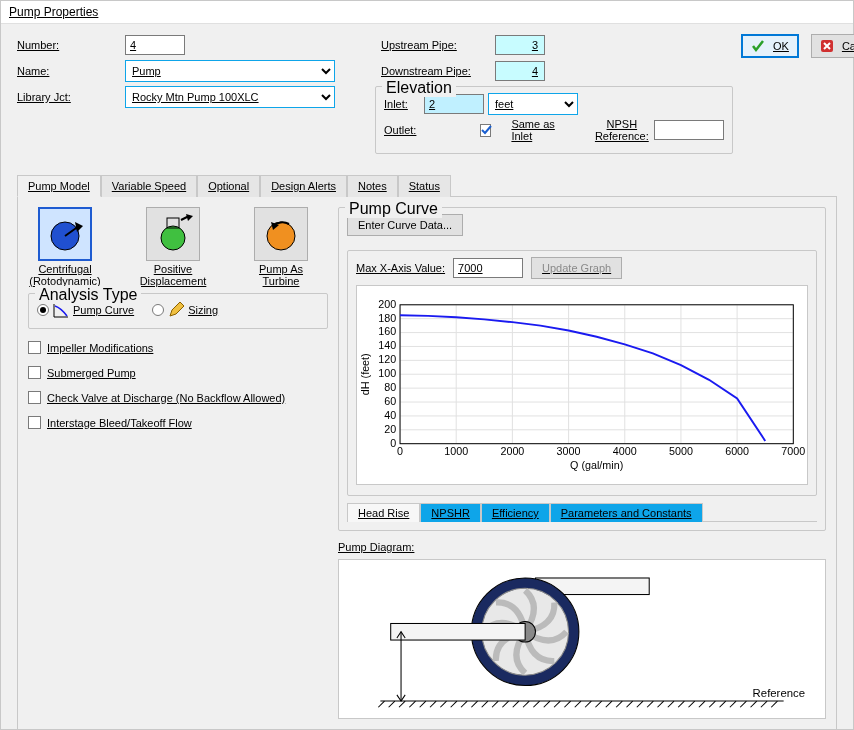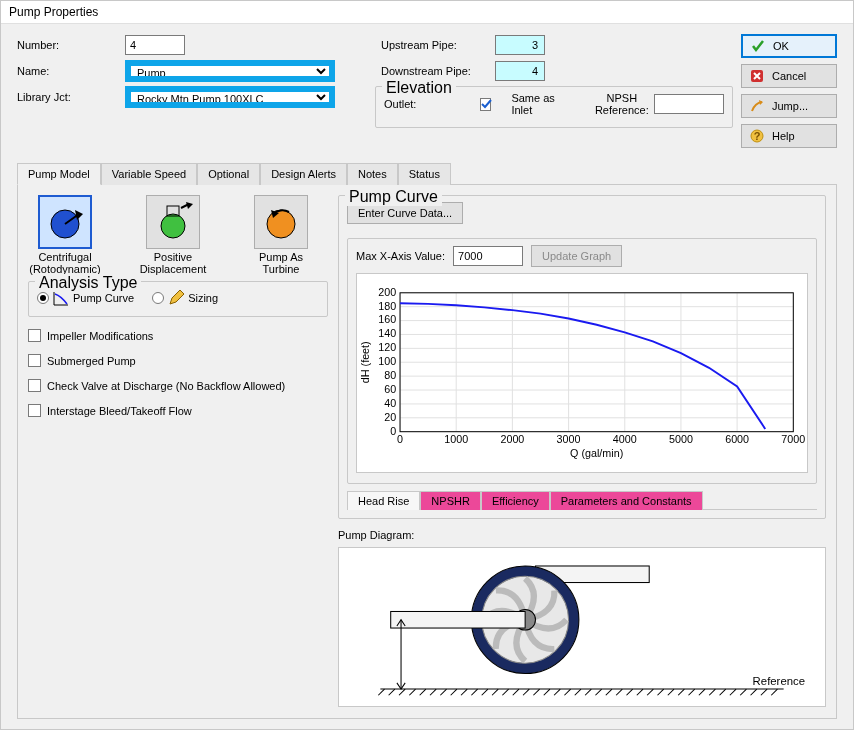--- a/index.html
+++ b/index.html
@@ -1,31 +1,31 @@
 <!DOCTYPE html>
 <html><head>
 <meta charset="utf-8">
 <style>
 * { box-sizing: border-box; font-family: "Segoe UI", Tahoma, sans-serif; font-size: 11px; }
 body { margin: 0; background: #fff; }
-.window { width: 854px; height: 730px; border: 1px solid #c8c8c8; background: #f0f0f0; position: relative; display: flex; flex-direction: column; }
+.window { width: 854px; height: 730px; border: 1px solid #c8c8c8; background: #f0f0f0; position: relative; display: flex; flex-direction: column; text-decoration: underline; }
 .titlebar { background: #fff; color: #000; padding: 4px 8px; font-size: 12px; border-bottom: 1px solid #e0e0e0; }
 .content { padding: 10px 16px 10px 16px; flex: 1; display: flex; flex-direction: column; }
 
 .toprow { display: flex; gap: 8px; margin-bottom: 8px; }
 .col-left { width: 350px; }
 .col-mid { flex: 1; }
-.col-right { width: 96px; display: flex; flex-direction: column; gap: 6px; }
+.col-right { width: 96px; display: flex; flex-direction: row; gap: 12px; }
 
 .form-row { display: flex; align-items: center; margin-bottom: 4px; height: 22px; }
 .form-row .lbl { width: 108px; }
 .input, select.input { height: 20px; border: 1px solid #7a7a7a; background: #fff; padding: 0 4px; font-size: 11px; }
 .input.highlight { background: #c0f0ff; }
 .input.ro { background: #c8fcff; border: 1px solid #7a7a7a; text-align: right; padding-right: 6px; }
-select.combo { height: 22px; border: 6px solid #0ea5e9; background: #fff; padding: 0 2px; font-size: 11px; }
+select.combo { height: 22px; border: 1px solid #0ea5e9; background: #fff; padding: 0 2px; font-size: 11px; }
 
 .btn-side { height: 24px; border: 1px solid #adadad; background: #e1e1e1; display: flex; align-items: center; gap: 8px; padding: 0 8px; cursor: pointer; }
 .btn-side.primary { border: 2px solid #0078d7; background: #e5f1fb; }
 .btn { height: 22px; border: 1px solid #adadad; background: #e1e1e1; padding: 0 10px; cursor: pointer; }
 .btn.disabled { color: #8a8a8a; }
 
 .fieldset { border: 1px solid #c8c8c8; border-radius: 2px; padding: 6px 8px 8px 8px; position: relative; margin-bottom: 6px; }
 .fieldset > .legend { position: absolute; top: -8px; left: 6px; background: #f0f0f0; padding: 0 4px; font-size: 16px; }
 
 .tabs { display: flex; border-bottom: 1px solid #c8c8c8; margin-top: 6px; }
@@ -45,21 +45,21 @@
 
 .check-row { display: flex; align-items: center; gap: 6px; margin: 6px 0; }
 .chk { width: 13px; height: 13px; border: 1px solid #7a7a7a; background: #fff; display: inline-block; }
 
 .radio { width: 12px; height: 12px; border: 1px solid #7a7a7a; border-radius: 50%; display: inline-flex; align-items: center; justify-content: center; background: #fff; }
 .radio.on::after { content: ""; width: 6px; height: 6px; background: #000; border-radius: 50%; }
 
 .chart-box { border: 1px solid #c8c8c8; background: #fff; width: 100%; height: 200px; }
 
 .subtabs { display: flex; border-bottom: 1px solid #c8c8c8; margin-top: 4px; }
-.subtab { padding: 3px 10px; border: 1px solid #c8c8c8; border-bottom: none; background: #ec4899; cursor: pointer; position: relative; top: 1px; }
+.subtab { padding: 3px 10px; border: 1px solid #c8c8c8; border-bottom: none; background: #0ea5e9; cursor: pointer; position: relative; top: 1px; }
 .subtab.active { background: #f7f7f7; }
 
 .diagram-box { border: 1px solid #c8c8c8; background: #fff; width: 100%; height: 160px; margin-top: 6px; }
 
 .icon-ok { width: 14px; height: 14px; }
 .icon-cancel { width: 14px; height: 14px; }
 .icon-jump { width: 14px; height: 14px; }
 .icon-help { width: 14px; height: 14px; }
 .small-icon { width: 16px; height: 16px; }
 </style>
@@ -90,20 +90,25 @@
         <div class="form-row">
           <span style="width:120px;padding-left:6px">Upstream Pipe:</span>
           <span class="input ro" style="width:50px;display:inline-block;line-height:18px">3</span>
         </div>
         <div class="form-row">
           <span style="width:120px;padding-left:6px">Downstream Pipe:</span>
           <span class="input ro" style="width:50px;display:inline-block;line-height:18px">4</span>
         </div>
         <div class="fieldset" style="margin-top:2px">
           <span class="legend">Elevation</span>
+          <div class="form-row">
+            <span style="width:40px">Inlet:</span>
+            <input class="input highlight" style="width: 60px;" value="2">
+            <select class="combo" style="width:90px;margin-left:4px"><option>feet</option></select>
+          </div>
           <div class="form-row" style="align-items:center">
             <span style="width:40px">Outlet:</span>
             <span style="width:64px"></span>
             <label style="display:flex;align-items:center;gap:20px">
               <span class="chk" style="position:relative">
                   <svg width="11" height="11" style="position:absolute;top:0;left:0">
                     <path d="M1 5 L4 8 L10 1" stroke="#1a5fd0" stroke-width="2" fill="none"></path>
                   </svg>
                 </span>
               <span>Same as Inlet</span>

